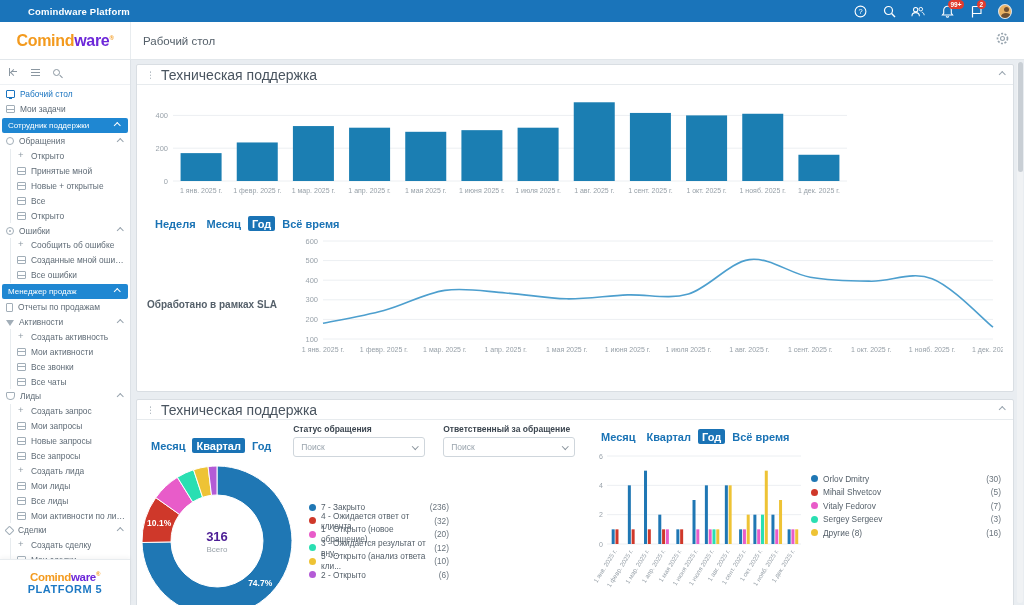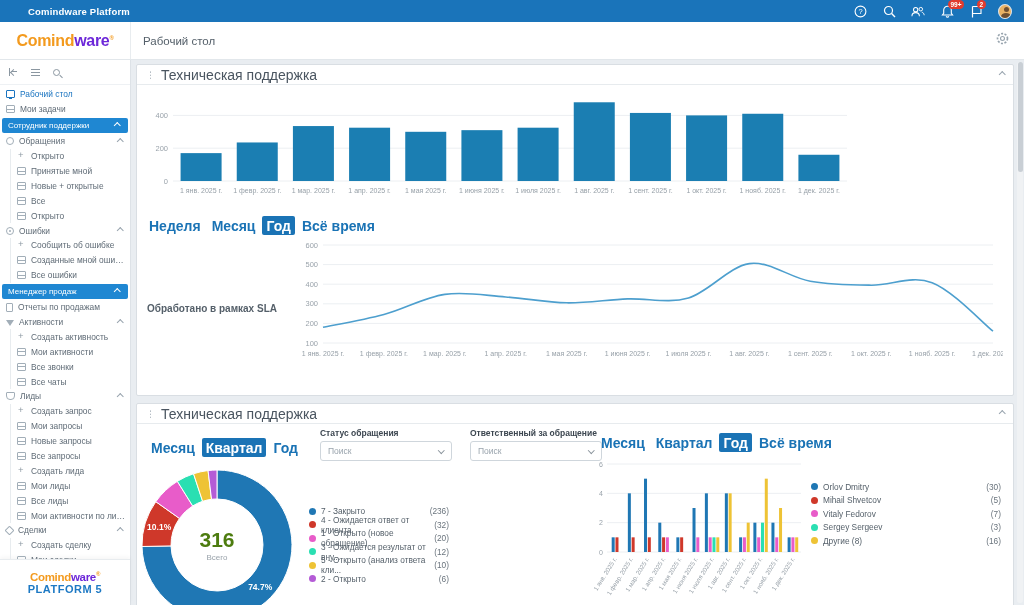--- a/index.html
+++ b/index.html
@@ -69,21 +69,21 @@
   .vscroll { position:absolute; right:1px; top:2px; bottom:2px; width:6px; background:#f0f2f4; border-radius:3px; }
   .vscroll .thumb { position:absolute; top:0; left:0.5px; width:5px; height:110px; background:#c9cfd5; border-radius:3px; }
   .panel { background:#fff; border:1px solid #d9dee3; border-radius:2px; margin-bottom:7px; }
   .panel-head { height:20px; display:flex; align-items:center; padding:0 9px; border-bottom:1px solid #e7ebee; }
   .drag-dots { color:#9aa5ae; font-size:9px; margin-right:6px; cursor:grab; }
   .panel-title { font-size:14px; font-weight:normal; color:#4a5560; }
   .panel-head .chev { margin-left:auto; cursor:pointer; }
 
   .chart-row { display:flex; align-items:center; }
   .chart-label { width:150px; flex:none; text-align:center; font-size:10px; font-weight:bold; color:#55606a; padding:0 10px; line-height:1.35; }
-  .selector { display:flex; gap:3px; font-size:14px; color:#1a73b5; align-items:center; padding:5px 0 2px 8px; font-weight:bold; }
+  .selector { display:flex; gap:3px; font-size:11px; color:#1a73b5; align-items:center; padding:5px 0 2px 14px; font-weight:bold; }
   .selector .opt { padding:1.5px 4px; cursor:pointer; border-radius:2px; }
   .selector .opt.sel { background:#1a73b5; color:#fff; }
 
   .p1-body { padding:8px 4px 14px 0; }
   .p2-body { display:flex; padding:4px 4px 0 0; }
   .p2-left { width:452px; flex:none; }
   .p2-right { flex:1; }
   .p2-top { display:flex; align-items:flex-end; gap:18px; padding-left:10px; }
   .filter { font-size:8.5px; }
   .filter-label { font-weight:bold; color:#3c4650; margin-bottom:3px; }
@@ -92,21 +92,21 @@
 
   .lgd { display:flex; flex-direction:column; justify-content:center; }
   .lgd-row { display:flex; align-items:center; font-size:8.3px; color:#55606a; height:13.5px; cursor:pointer; }
   .dot { width:7px; height:7px; border-radius:50%; margin-right:5px; flex:none; }
   .lgd-val { margin-left:auto; color:#6a747d; padding-left:6px; }
   #donut-legend { width:140px; margin-left:12px; }
   #grp-legend { flex:1; margin:26px 8px 0 6px; align-self:flex-start; }
 
   .donut-wrap { position:relative; width:160px; height:160px; flex:none; }
   .donut-center { position:absolute; left:0; top:0; width:160px; height:160px; display:flex; flex-direction:column; align-items:center; justify-content:center; pointer-events:none; }
-  .donut-center .val { font-size:21px; font-weight:bold; color:#4d7c0f; }
+  .donut-center .val { font-size:13px; font-weight:bold; color:#4c1d95; }
   .donut-center .cap { font-size:8px; color:#9aa3ab; margin-top:1px; }
 </style>
 </head>
 <body>
 
 <div class="topbar">
   <span class="brand">Comindware Platform</span>
   <div class="topbar-icons">
     <span class="tico">
       <svg width="13" height="13" viewBox="0 0 13 13">

